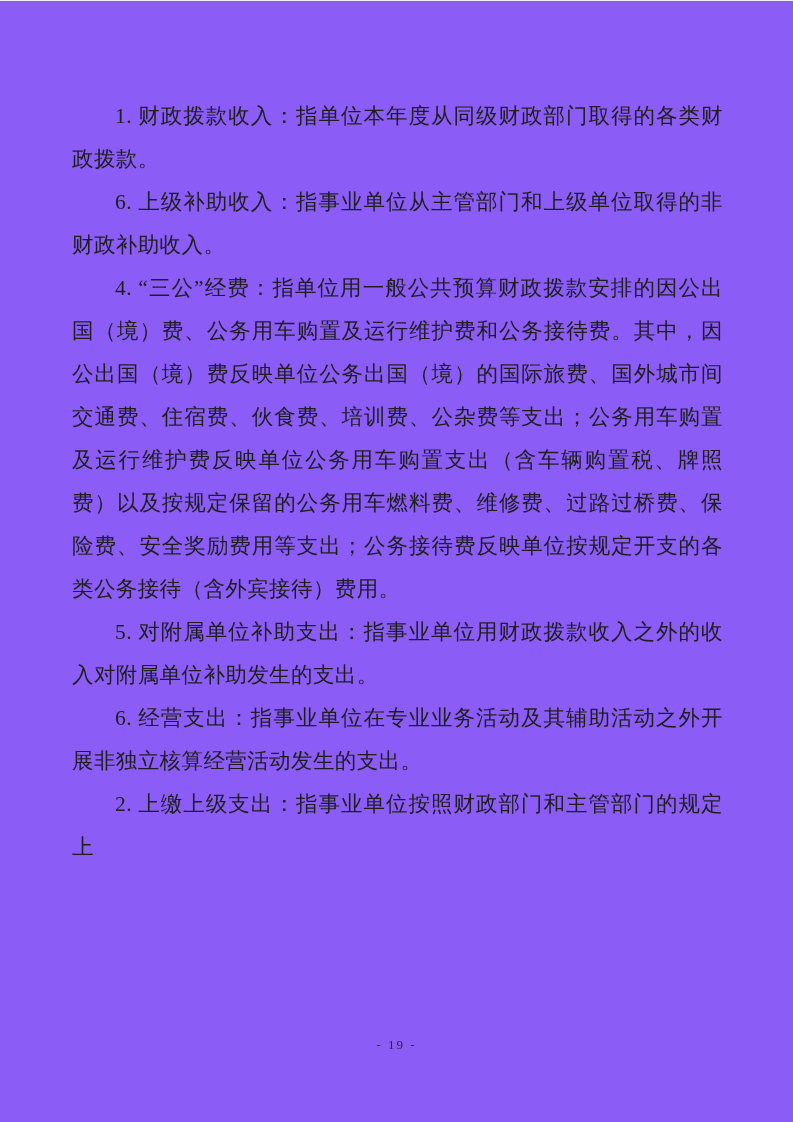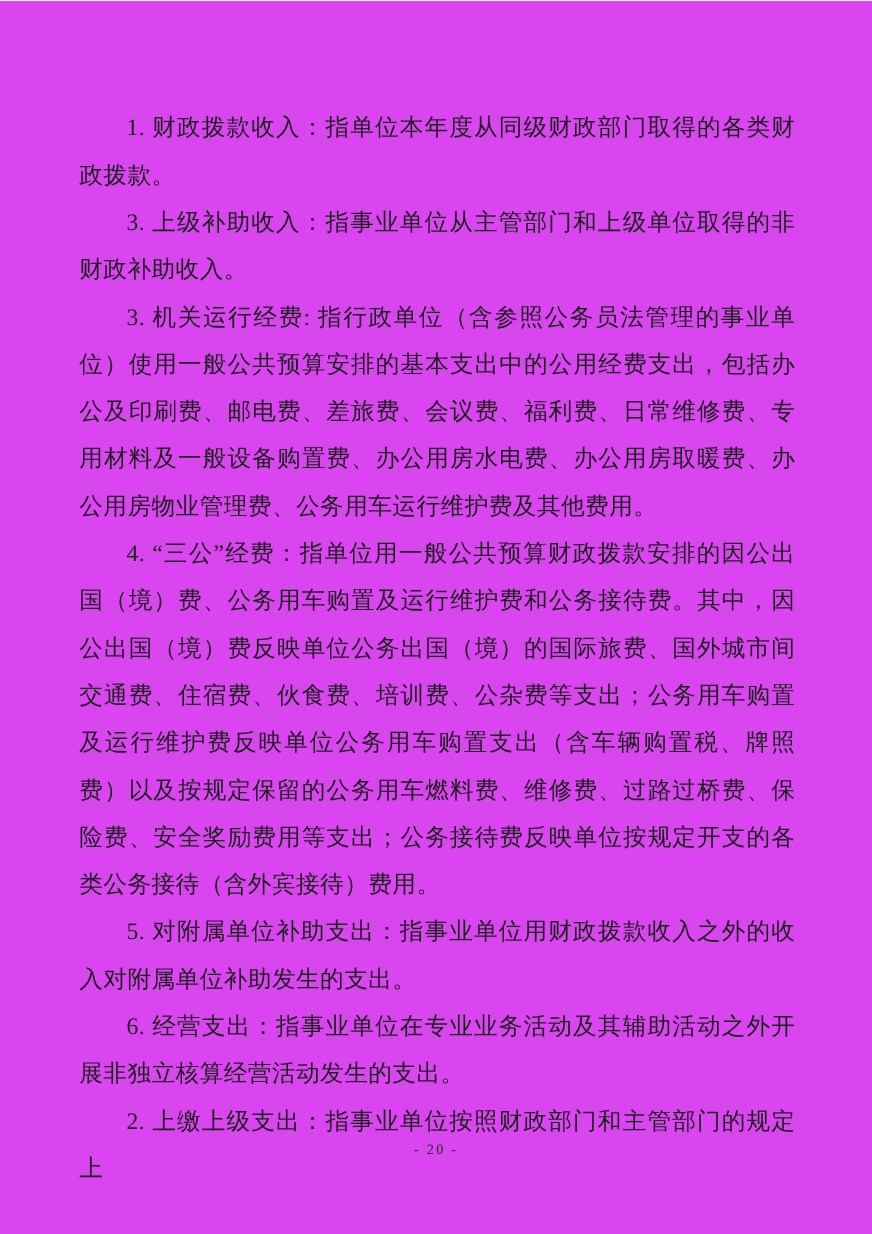--- a/index.html
+++ b/index.html
@@ -4,21 +4,21 @@
 <style>
   html, body {
     margin: 0;
     padding: 0;
     background: #ffffff;
   }
   .page {
     position: relative;
     width: 793px;
     height: 1122px;
-    background: #d946ef;
+    background: #8b5cf6;
     border-top: 1px solid #ebebeb;
     overflow: hidden;
     font-family: "Liberation Serif", "DejaVu Serif", serif;
   }
   .content {
     position: absolute;
     left: 72px;
     top: 94px;
     width: 651px;
   }
@@ -46,21 +46,20 @@
     color: #2a2a2a;
     font-family: "Liberation Serif", "DejaVu Serif", serif;
   }
 </style>
 </head>
 <body>
 
 <div class="page">
   <div class="content">
     <p class="para">1. 财政拨款收入：指单位本年度从同级财政部门取得的各类财政拨款。</p>
-    <p class="para">3. 上级补助收入：指事业单位从主管部门和上级单位取得的非财政补助收入。</p>
-    <p class="para">3. 机关运行经费: 指行政单位（含参照公务员法管理的事业单位）使用一般公共预算安排的基本支出中的公用经费支出，包括办公及印刷费、邮电费、差旅费、会议费、福利费、日常维修费、专用材料及一般设备购置费、办公用房水电费、办公用房取暖费、办公用房物业管理费、公务用车运行维护费及其他费用。</p>
+    <p class="para">6. 上级补助收入：指事业单位从主管部门和上级单位取得的非财政补助收入。</p>
     <p class="para">4. “三公”经费：指单位用一般公共预算财政拨款安排的因公出国（境）费、公务用车购置及运行维护费和公务接待费。其中，因公出国（境）费反映单位公务出国（境）的国际旅费、国外城市间交通费、住宿费、伙食费、培训费、公杂费等支出；公务用车购置及运行维护费反映单位公务用车购置支出（含车辆购置税、牌照费）以及按规定保留的公务用车燃料费、维修费、过路过桥费、保险费、安全奖励费用等支出；公务接待费反映单位按规定开支的各类公务接待（含外宾接待）费用。</p>
     <p class="para">5. 对附属单位补助支出：指事业单位用财政拨款收入之外的收入对附属单位补助发生的支出。</p>
     <p class="para">6. 经营支出：指事业单位在专业业务活动及其辅助活动之外开展非独立核算经营活动发生的支出。</p>
     <p class="para">2. 上缴上级支出：指事业单位按照财政部门和主管部门的规定上</p>
   </div>
-  <div class="footer">- 20 -</div>
+  <div class="footer">- 19 -</div>
 </div>
 
 </body></html>

